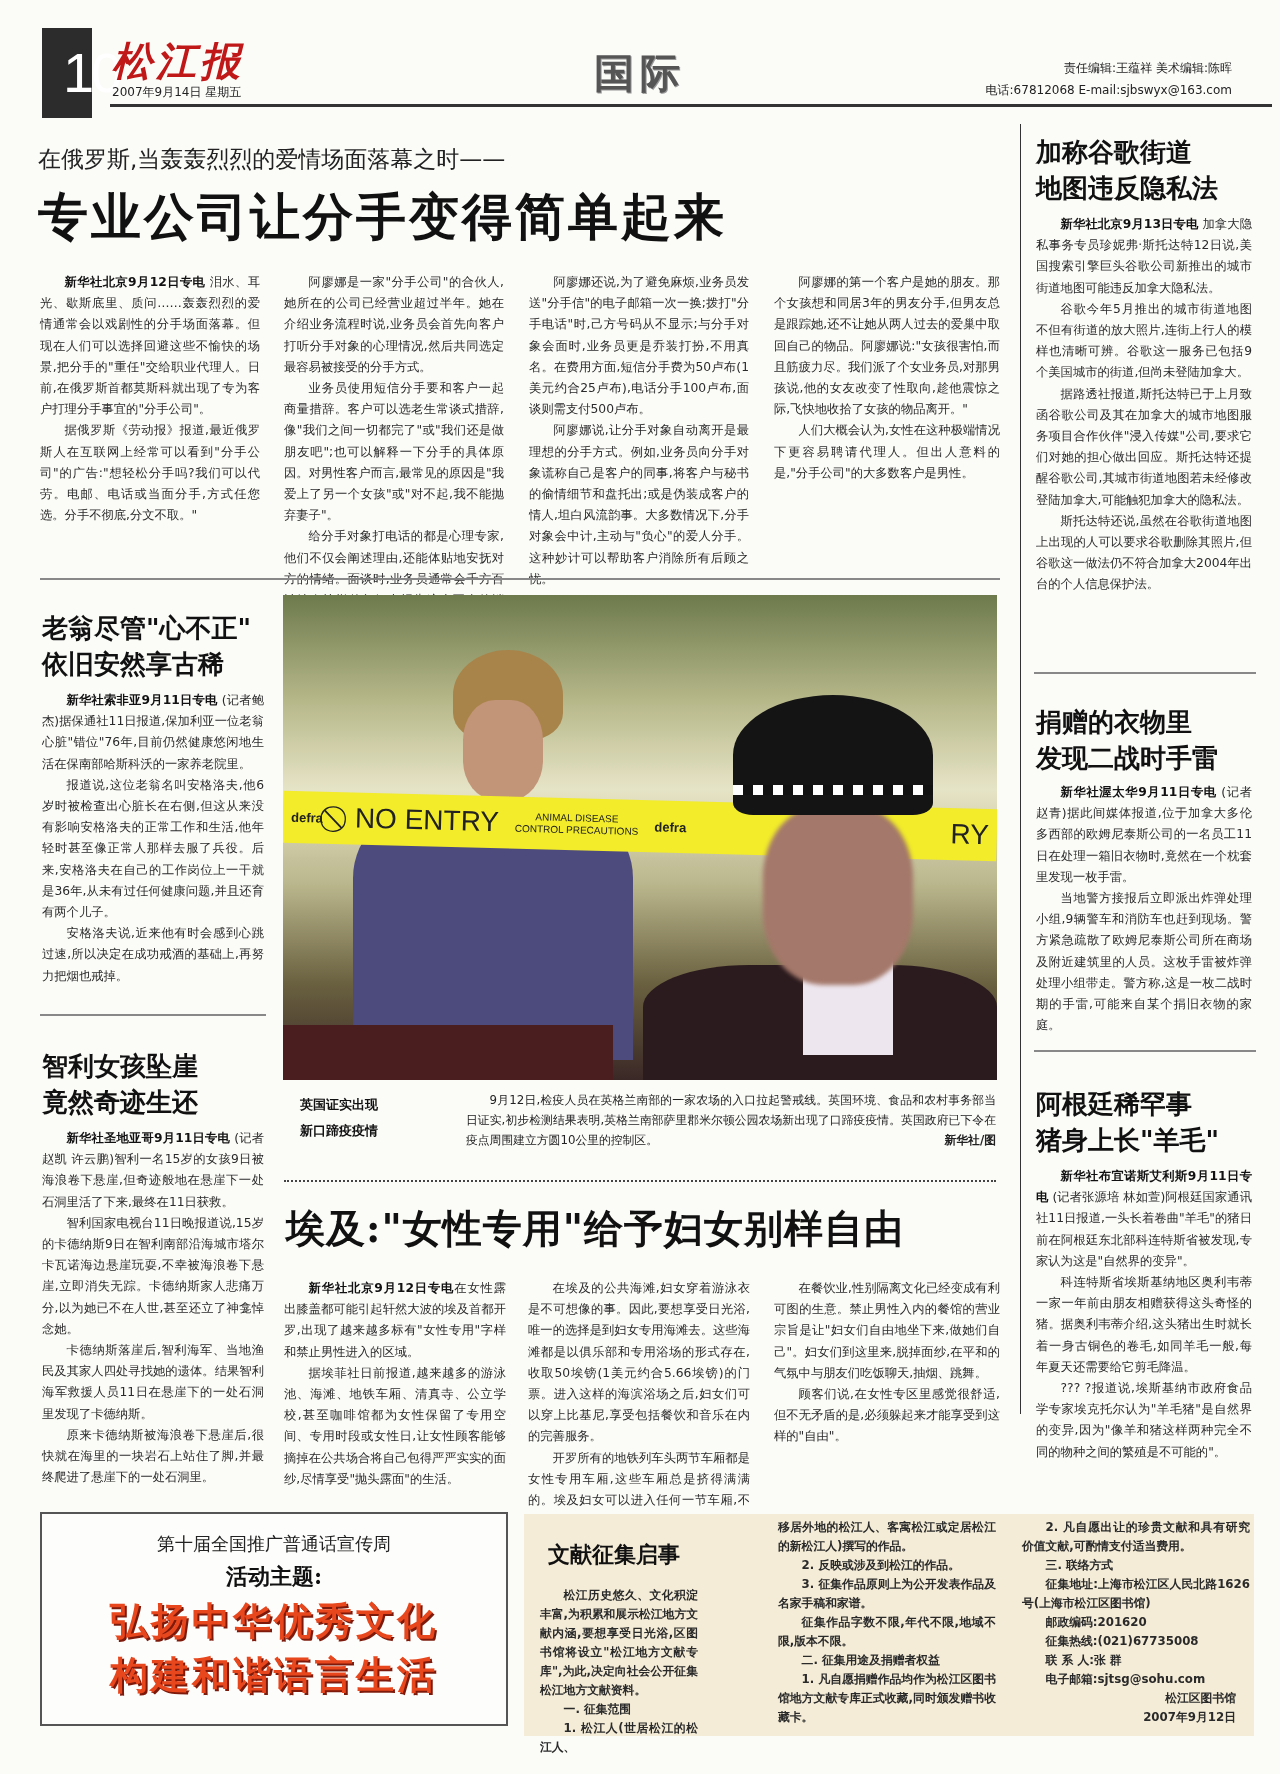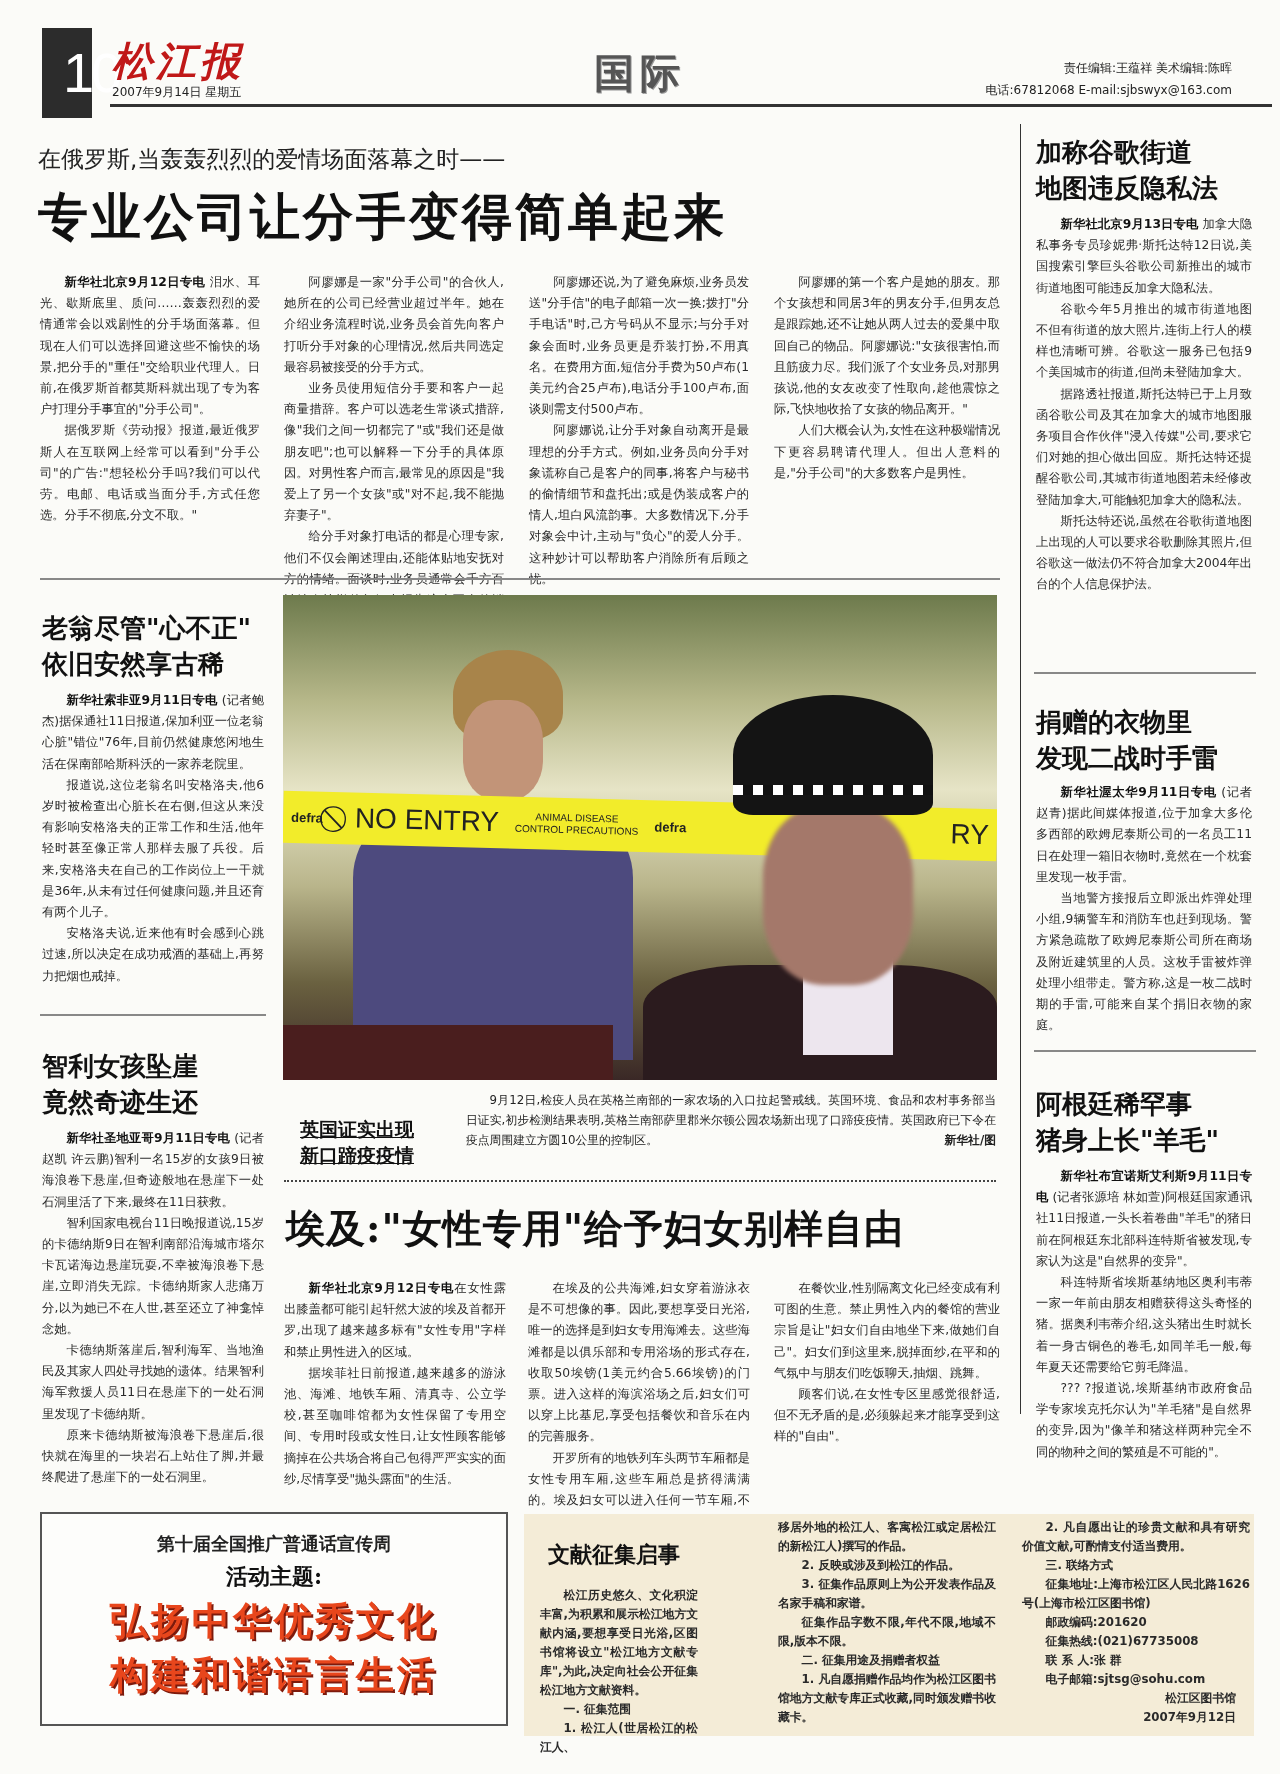--- a/index.html
+++ b/index.html
@@ -33,28 +33,28 @@
   .hair { position: absolute; left: 130px; top: 0; width: 110px; height: 90px; background: #a8844a; border-radius: 50% 50% 30% 30%; }
   .face1 { position: absolute; left: 140px; top: 50px; width: 80px; height: 100px; background: #c29478; border-radius: 40%; }
   .jacket { position: absolute; left: 30px; top: 150px; width: 280px; height: 260px; background: #4d4a7e; border-radius: 30% 30% 0 0; }
   .police-hat { position: absolute; left: 450px; top: 100px; width: 200px; height: 120px; background: #141414; border-radius: 50% 50% 10% 10%; }
   .hat-band { position: absolute; left: 0; bottom: 20px; width: 100%; height: 10px; background: repeating-linear-gradient(90deg, #fff 0 10px, #111 10px 20px); }
   .face2 { position: absolute; left: 480px; top: 210px; width: 150px; height: 180px; background: #a4786a; border-radius: 40%; filter: blur(2px); }
   .vest { position: absolute; left: 360px; top: 370px; width: 354px; height: 140px; background: #2b1b1e; border-radius: 30% 30% 0 0; }
   .shirt { position: absolute; left: 520px; top: 360px; width: 90px; height: 100px; background: #ede6ee; }
   .gate { position: absolute; left: 0; top: 430px; width: 330px; height: 60px; background: #4a1e1e; }
   
-  .cap-head { left: 300px; top: 1116px; font-size: 19px; font-weight: bold; line-height: 26px; color: #111; text-decoration: underline; }
+  .cap-head { left: 300px; top: 1092px; font-size: 13px; font-weight: bold; line-height: 26px; color: #111; }
   .cap-text { left: 466px; top: 1090px; width: 530px; font-size: 11.8px; line-height: 20px; text-align: justify; text-indent: 2em; }
   .cap-credit { font-weight: bold; float: right; }
   
   .egypt-head { left: 286px; top: 1202px; font-size: 39px; font-weight: bold; color: #111; letter-spacing: 1px; font-family: "DejaVu Serif", serif; }
   
   .ad-box { left: 40px; top: 1512px; width: 468px; height: 214px; border: 2px solid #555; background: #fdfdfb; text-align: center; }
-  .ad-line1 { font-size: 18px; font-weight: bold; margin-top: 18px; color: #222; }
+  .ad-line1 { font-size: 18px; font-weight: normal; margin-top: 18px; color: #222; }
   .ad-line2 { font-size: 22px; font-weight: bold; margin-top: 6px; font-family: "DejaVu Serif", serif; color: #111; }
   .ad-slogan { font-size: 38px; font-weight: bold; color: #e8461c; line-height: 50px; text-shadow: 2px 2px 0 #7d1a0c; letter-spacing: 3px; margin-top: 4px; }
   
   .notice { left: 524px; top: 1514px; width: 730px; height: 222px; background: #f4ecd7; }
   .notice-title { left: 548px; top: 1540px; font-size: 22px; font-weight: bold; color: #111; }
   .notice-col { font-size: 11.8px; line-height: 19px; font-weight: bold; color: #2a2a2a; text-align: justify; }
   .notice-col p { text-indent: 2em; }
   .notice-col p.noind { text-indent: 0; }
   .right-align { text-align: right; }
 </style>

